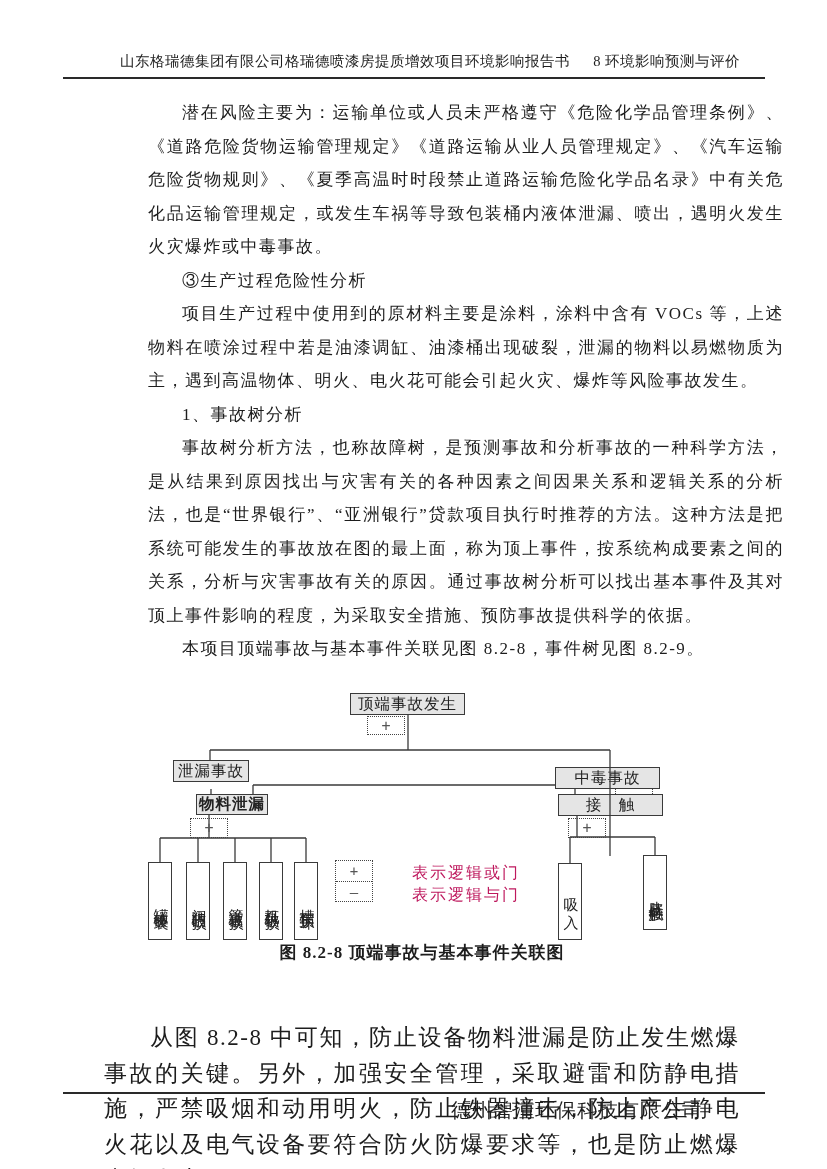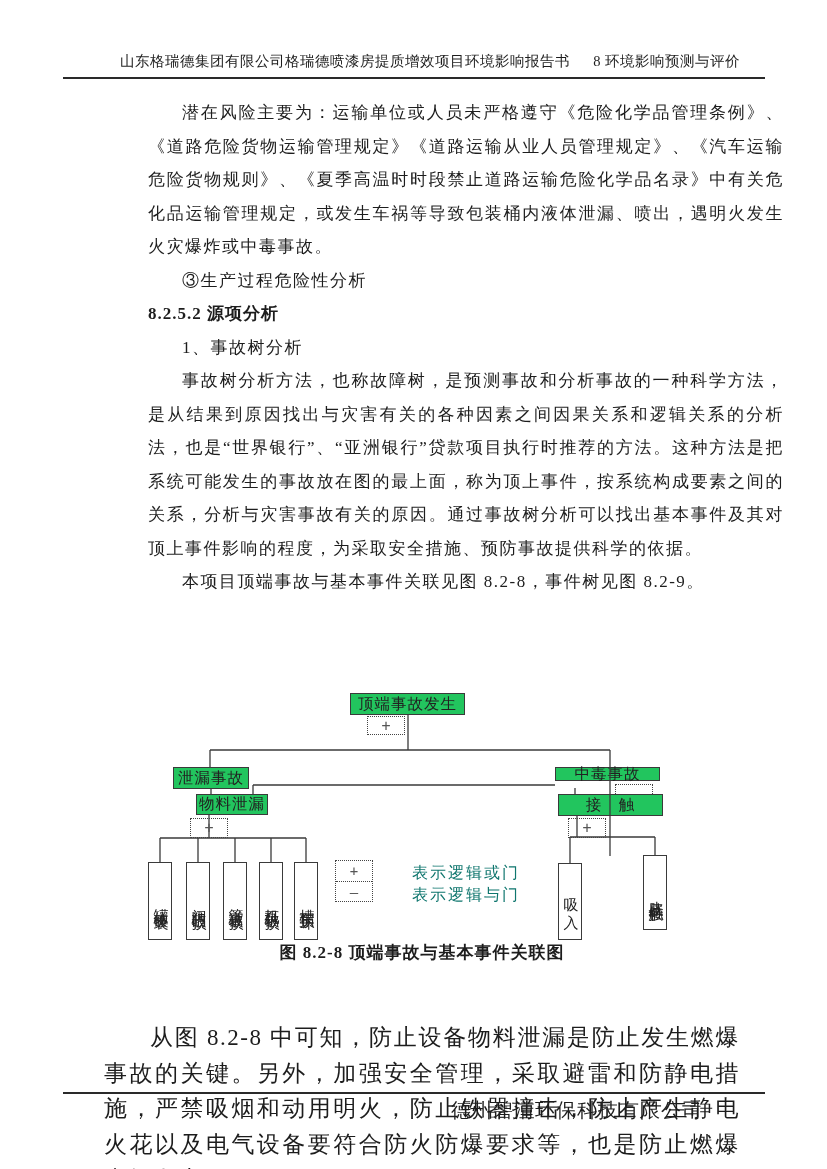--- a/index.html
+++ b/index.html
@@ -22,21 +22,21 @@
     font-size:17px;line-height:33.5px;letter-spacing:1.5px;
     text-align:justify;text-justify:inter-ideograph;margin-left:44px;
   }
   .body-text p{margin:0;text-indent:2em;}
   .body-text h3{margin:0;font-size:17px;font-weight:bold;text-indent:0;letter-spacing:1px;}
   
   .diagram{position:absolute;left:140px;top:688px;width:540px;height:256px;}
   .diagram svg{position:absolute;left:0;top:0;}
   .dbox{
     position:absolute;box-sizing:border-box;
-    border:1.5px solid #3a3a3a;background:#22c55e;
+    border:1.5px solid #3a3a3a;background:#e5e5e5;
     display:flex;align-items:center;justify-content:center;
     font-size:15.5px;letter-spacing:1px;color:#222;
   }
   .gate{
     position:absolute;box-sizing:border-box;
     border:1px dotted #444;background:transparent;
     display:flex;align-items:center;justify-content:center;
     font-size:15px;color:#555;font-family:"DejaVu Sans Mono",monospace;
   }
   .vbox{
@@ -49,21 +49,21 @@
   .vbox.two{letter-spacing:16px;}
   .legend-box{
     position:absolute;left:195px;top:172px;width:38px;height:42px;
     box-sizing:border-box;border:1px dotted #444;background:#fff;
   }
   .legend-box .cell{
     height:20px;display:flex;align-items:center;justify-content:center;
     font-size:14px;color:#555;font-family:"DejaVu Sans Mono",monospace;
   }
   .legend-box .cell.top{border-bottom:1px dotted #444;}
-  .legend-text{position:absolute;left:272px;font-size:16px;letter-spacing:2px;color:#0f766e;}
+  .legend-text{position:absolute;left:272px;font-size:16px;letter-spacing:2px;color:#be185d;}
   
   .caption{
     position:absolute;left:104px;top:941px;width:636px;
     text-align:center;font-weight:bold;font-size:17px;letter-spacing:1px;
   }
   
   .bottom-text{
     position:absolute;left:104px;top:1020px;width:636px;
     font-size:23px;line-height:35.5px;letter-spacing:1.5px;
     text-align:justify;text-justify:inter-ideograph;
@@ -79,21 +79,21 @@
 
 <div class="page">
 
   <div class="hdr-left">山东格瑞德集团有限公司格瑞德喷漆房提质增效项目环境影响报告书</div>
   <div class="hdr-right">8 环境影响预测与评价</div>
   <div class="hdr-rule"></div>
 
   <div class="body-text">
     <p>潜在风险主要为：运输单位或人员未严格遵守《危险化学品管理条例》、《道路危险货物运输管理规定》《道路运输从业人员管理规定》、《汽车运输危险货物规则》、《夏季高温时时段禁止道路运输危险化学品名录》中有关危化品运输管理规定，或发生车祸等导致包装桶内液体泄漏、喷出，遇明火发生火灾爆炸或中毒事故。</p>
     <p>③生产过程危险性分析</p>
-    <h3>8.2.5.2 源项分析</h3>
+    <p>项目生产过程中使用到的原材料主要是涂料，涂料中含有 VOCs 等，上述物料在喷涂过程中若是油漆调缸、油漆桶出现破裂，泄漏的物料以易燃物质为主，遇到高温物体、明火、电火花可能会引起火灾、爆炸等风险事故发生。</p>
     <p>1、事故树分析</p>
     <p>事故树分析方法，也称故障树，是预测事故和分析事故的一种科学方法，是从结果到原因找出与灾害有关的各种因素之间因果关系和逻辑关系的分析法，也是“世界银行”、“亚洲银行”贷款项目执行时推荐的方法。这种方法是把系统可能发生的事故放在图的最上面，称为顶上事件，按系统构成要素之间的关系，分析与灾害事故有关的原因。通过事故树分析可以找出基本事件及其对顶上事件影响的程度，为采取安全措施、预防事故提供科学的依据。</p>
     <p>本项目顶端事故与基本事件关联见图 8.2-8，事件树见图 8.2-9。</p>
   </div>
 
   <div class="diagram">
 
     <svg width="540" height="256">
       <g stroke="#3a3a3a" stroke-width="1.3" fill="none">
         <path d="M268,27 V62"></path>
@@ -113,23 +113,23 @@
         <path d="M437,128 V149"></path>
         <path d="M430,149 H515"></path>
         <path d="M430,149 V175"></path>
         <path d="M515,149 V167"></path>
       </g>
     </svg>
 
     <div class="gate" style="left:475px;top:96px;width:38px;height:20px;"></div>
 
     <div class="dbox" style="left:210px;top:5px;width:115px;height:22px;">顶端事故发生</div>
-    <div class="dbox" style="left:33px;top:79px;width:76px;height:22px;">泄漏事故</div>
-    <div class="dbox" style="left:415px;top:79px;width:105px;height:14px;">中毒事故</div>
-    <div class="dbox" style="left:56px;top:106px;width:72px;height:21px;">物料泄漏</div>
+    <div class="dbox" style="left:33px;top:72px;width:76px;height:22px;">泄漏事故</div>
+    <div class="dbox" style="left:415px;top:79px;width:105px;height:22px;">中毒事故</div>
+    <div class="dbox" style="left:56px;top:106px;width:72px;height:21px;font-weight:bold;">物料泄漏</div>
     <div class="dbox" style="left:418px;top:106px;width:105px;height:22px;">接　触</div>
 
     <div class="gate" style="left:227px;top:28px;width:38px;height:19px;">+</div>
     <div class="gate" style="left:50px;top:130px;width:38px;height:20px;">+</div>
     <div class="gate" style="left:428px;top:130px;width:38px;height:20px;">+</div>
 
     <div class="vbox" style="left:8px;top:174px;height:78px;">罐体破裂</div>
     <div class="vbox" style="left:46px;top:174px;height:78px;">阀门破损</div>
     <div class="vbox" style="left:83px;top:174px;height:78px;">管道破损</div>
     <div class="vbox" style="left:119px;top:174px;height:78px;">机泵破损</div>

